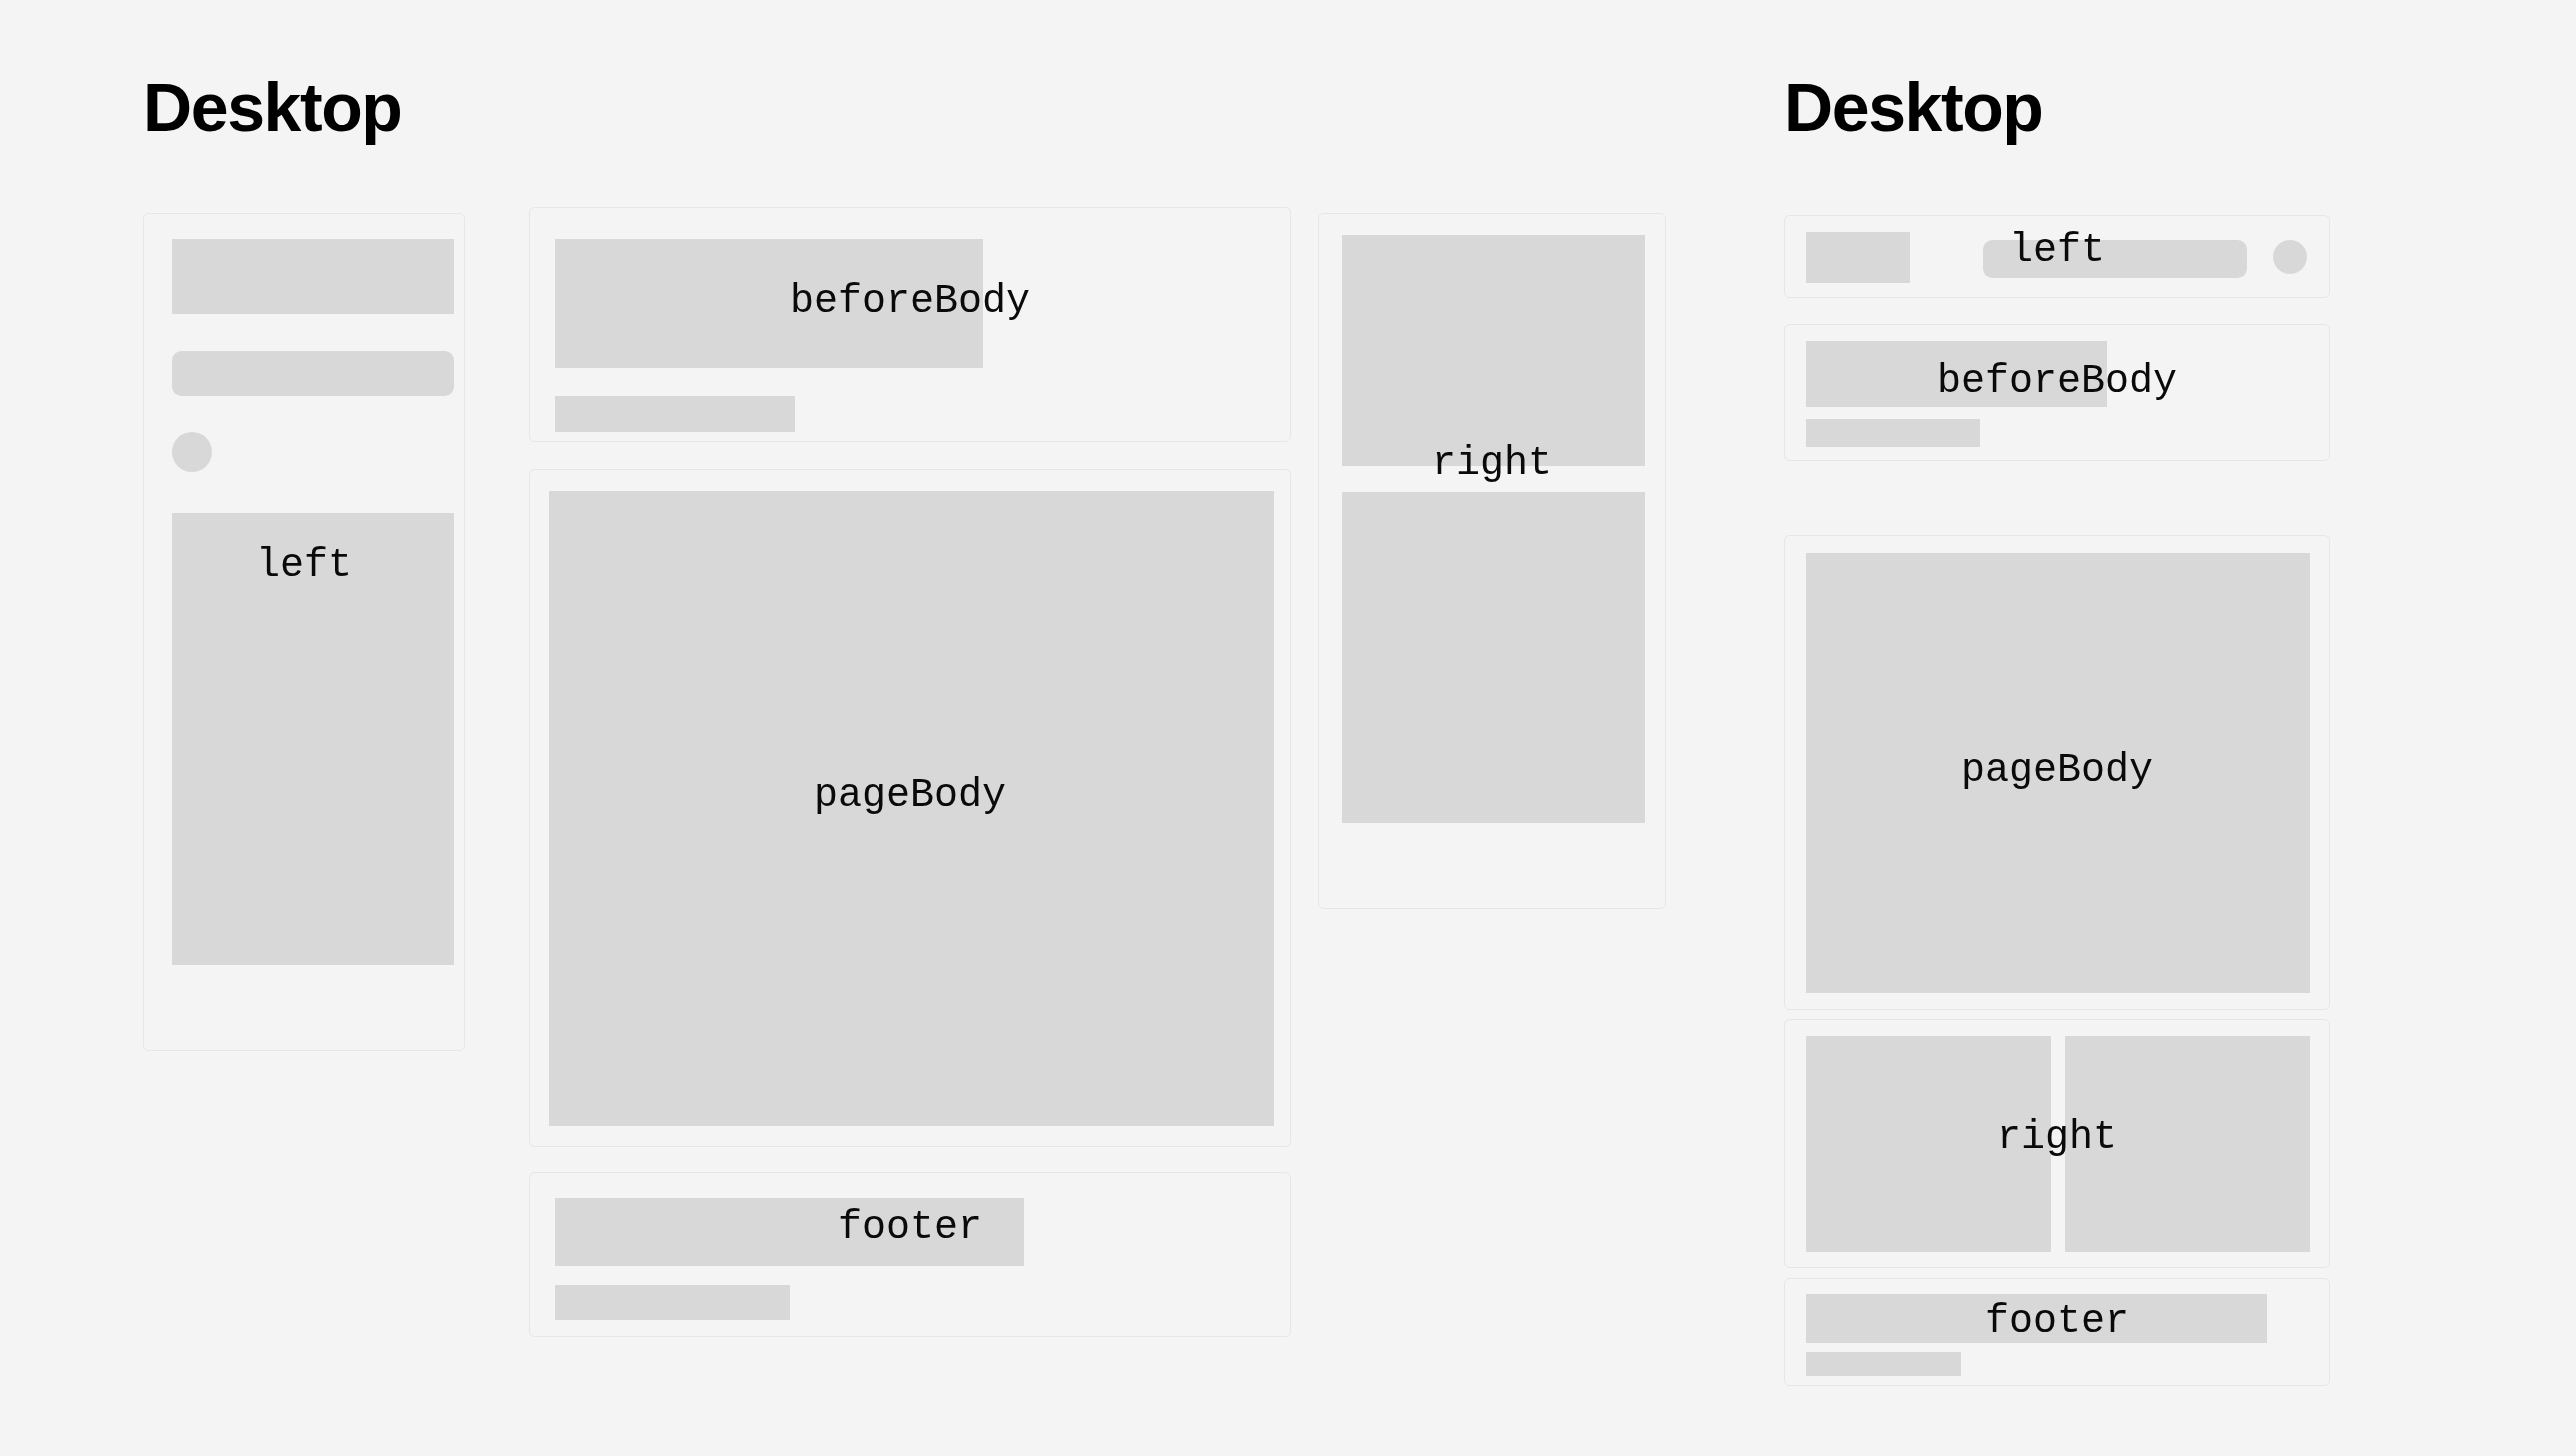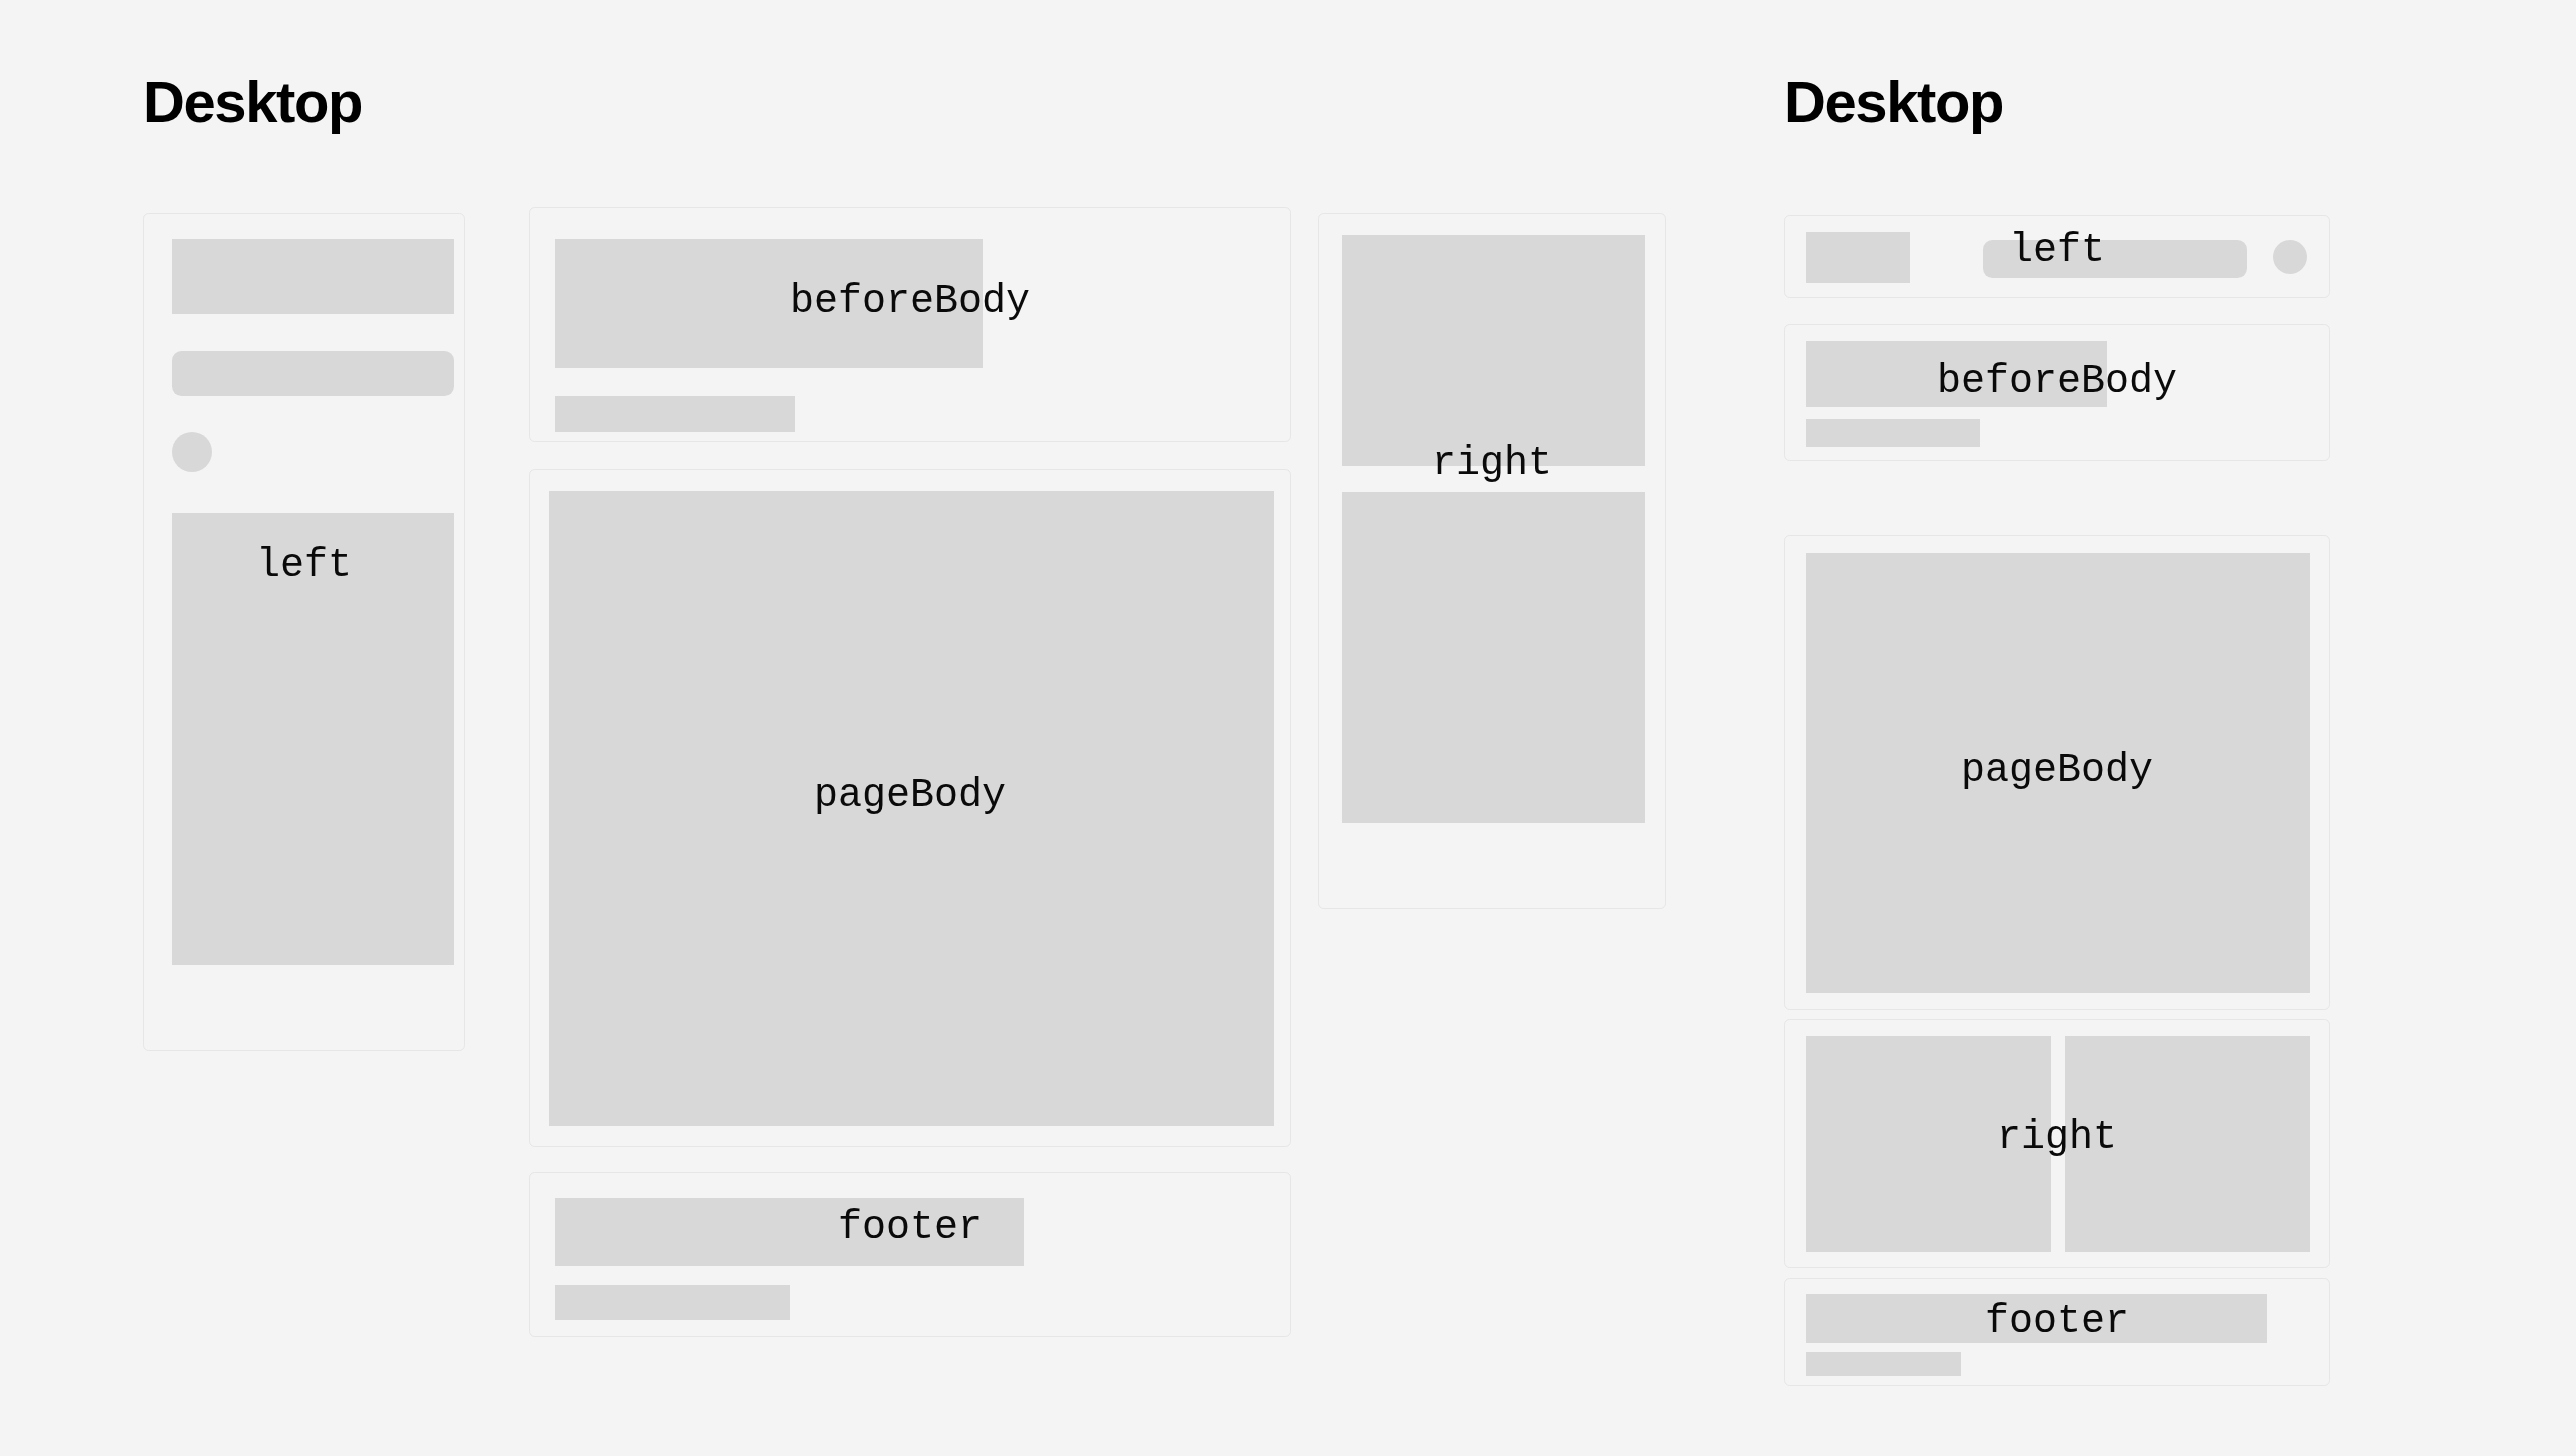--- a/index.html
+++ b/index.html
@@ -17,21 +17,21 @@
     width: 2576px;
     height: 1456px;
     background: #f4f4f4;
   }
 
   
   .section-title {
     position: absolute;
     font-family: "Liberation Sans", sans-serif;
     font-weight: 700;
-    font-size: 58px;
+    font-size: 68px;
     line-height: 1;
     color: #000000;
     letter-spacing: -1.4px;
     white-space: nowrap;
   }
   #title-desktop { left: 143px; top: 73px; }
   #title-mobile  { left: 1784px; top: 73px; }
 
   
   .card {

